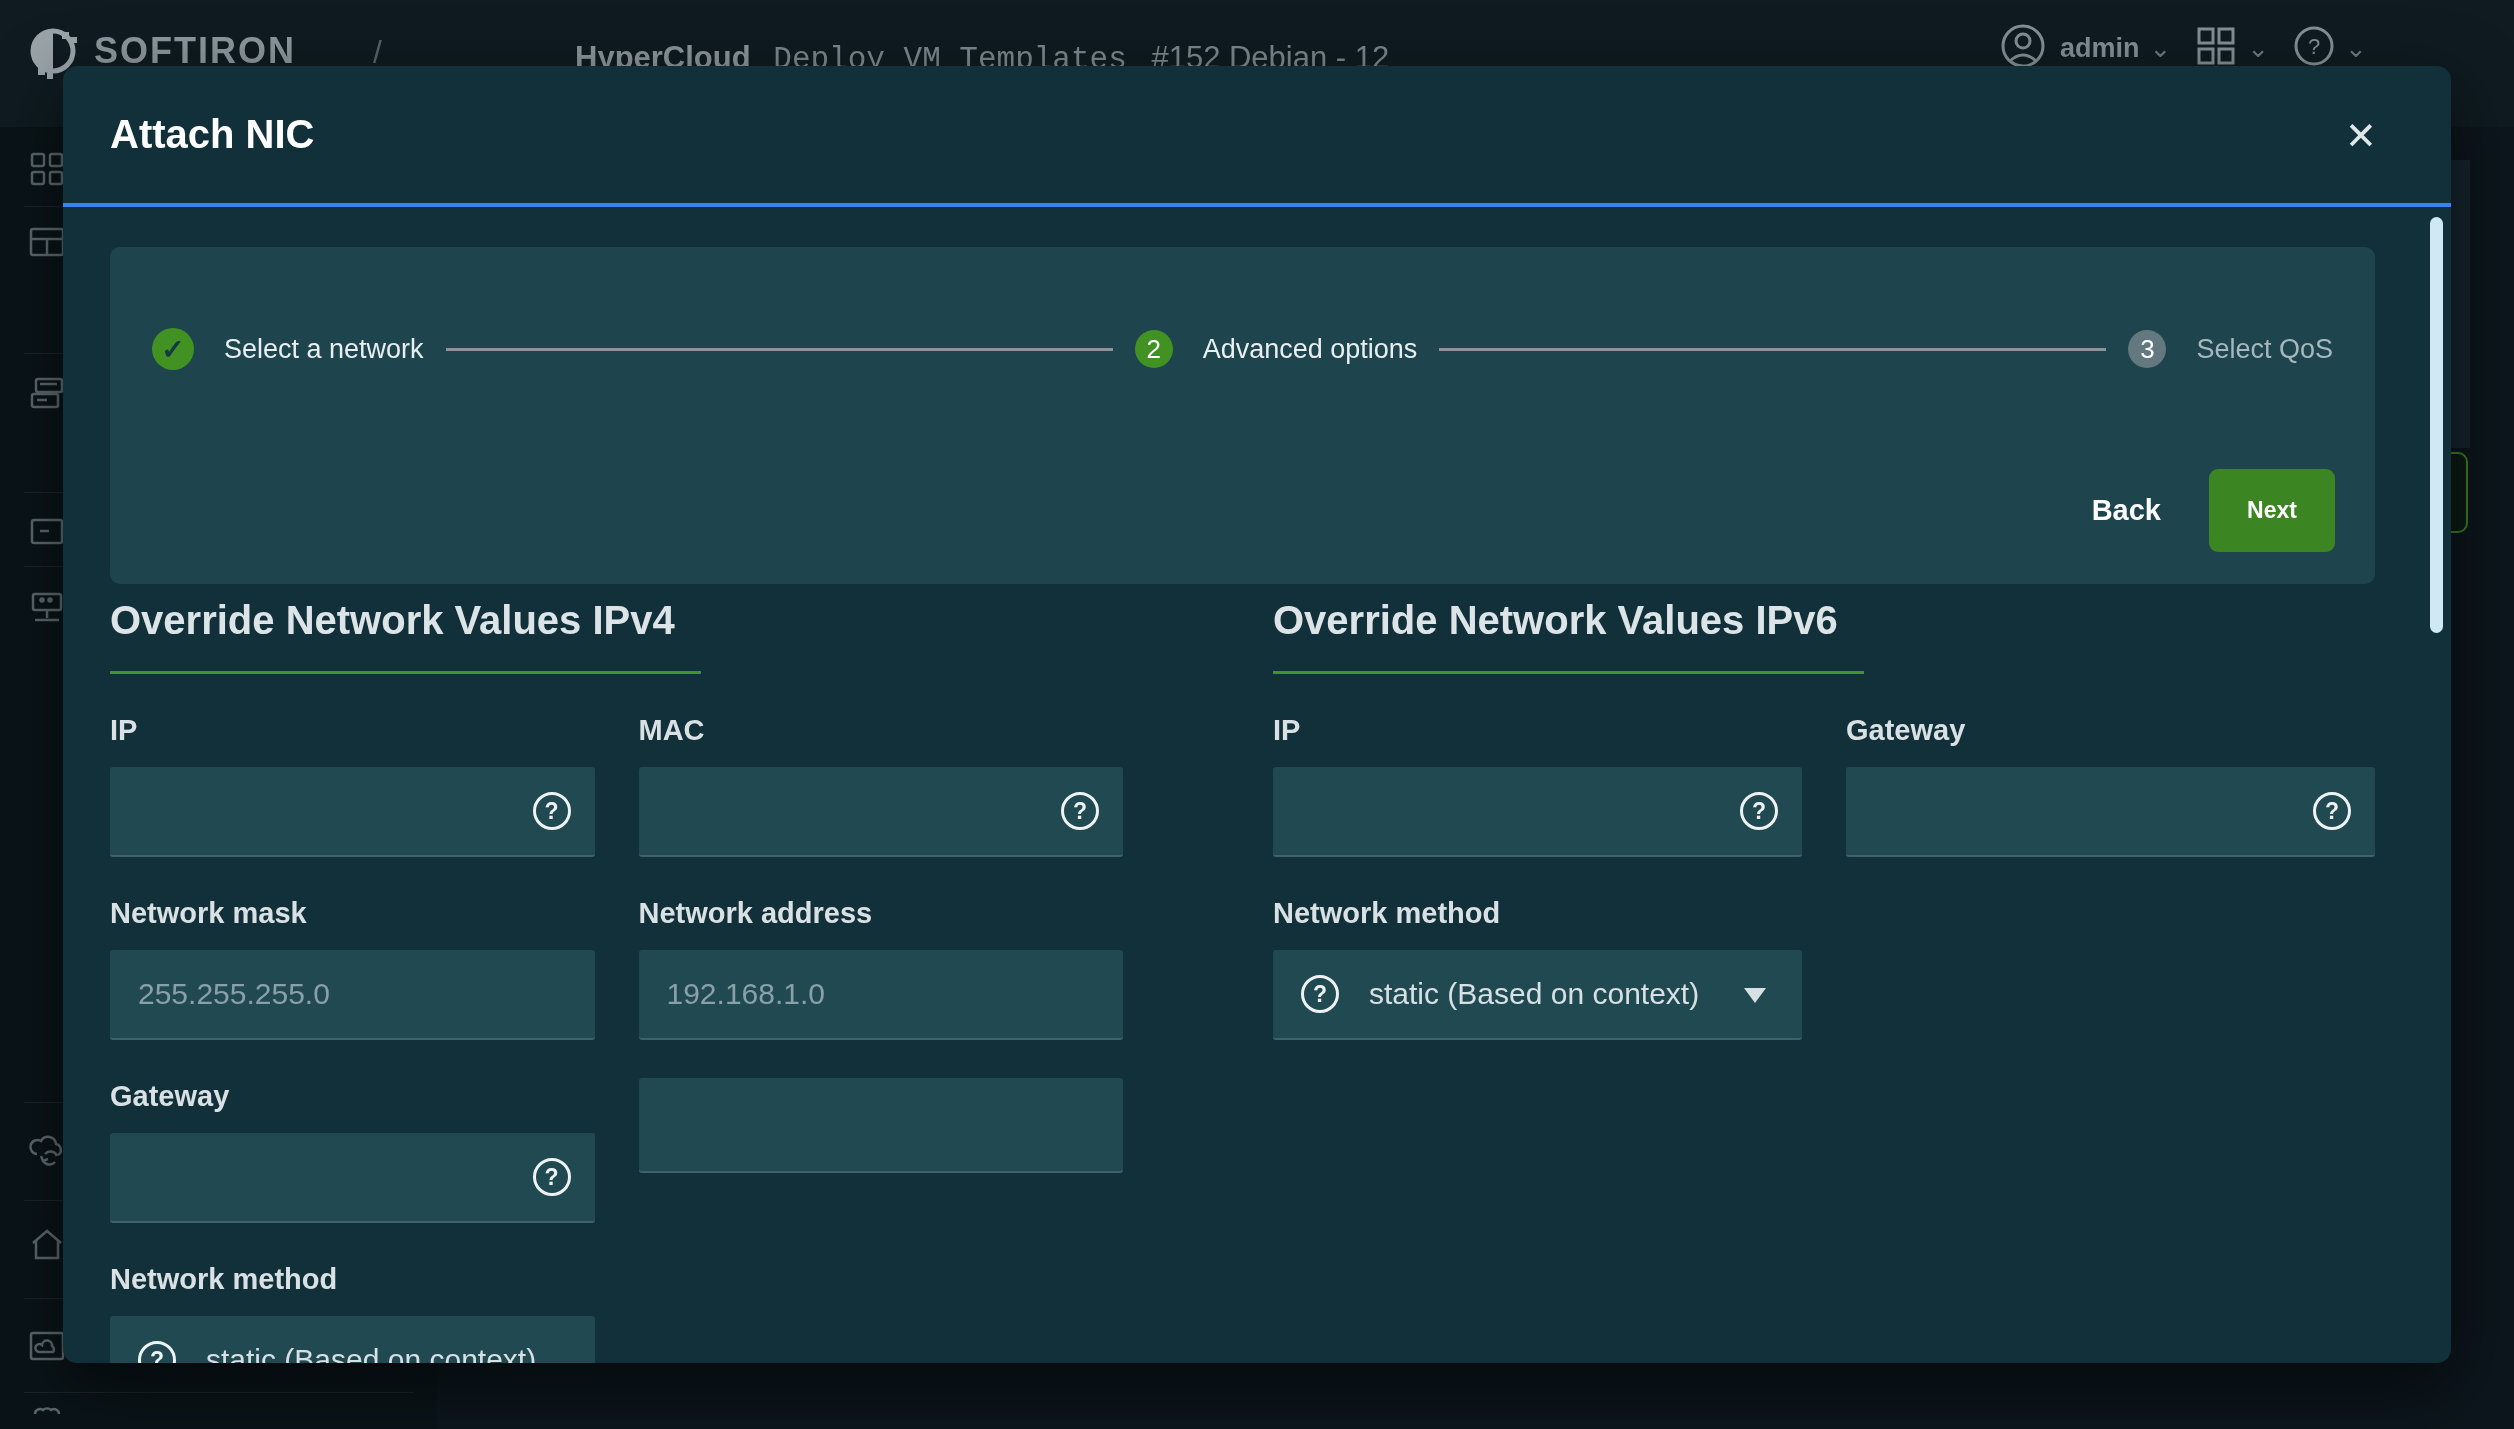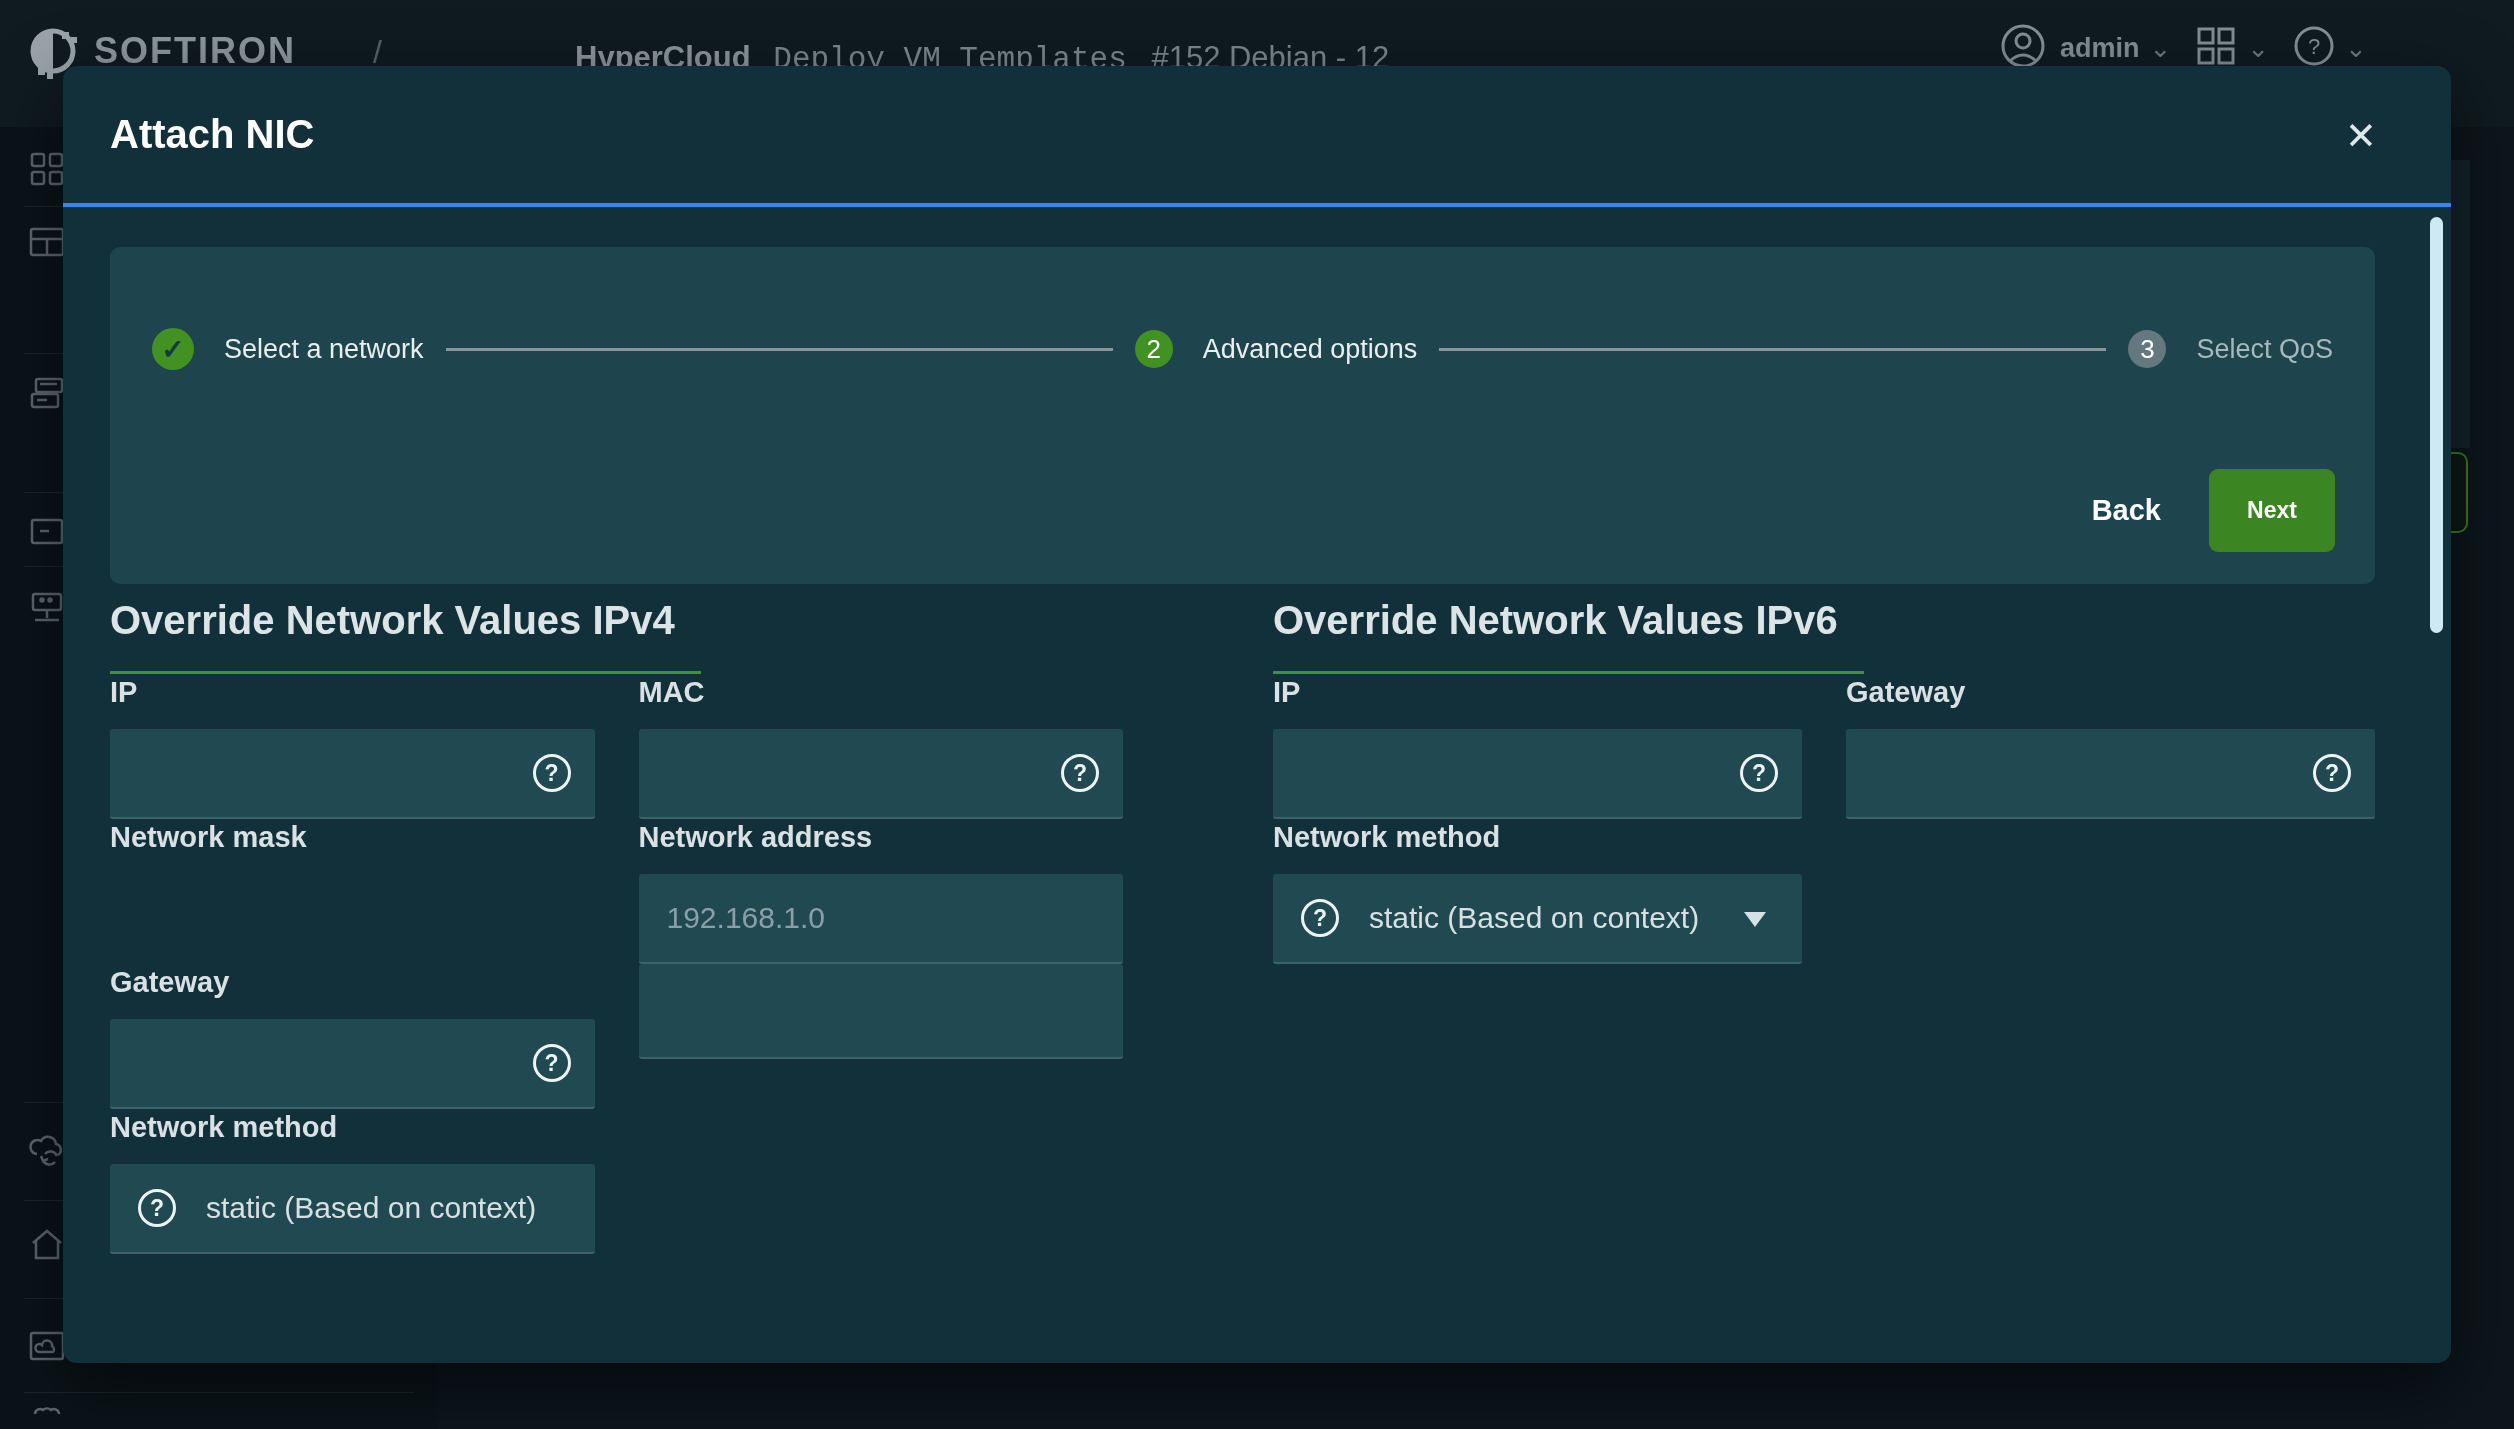--- a/index.html
+++ b/index.html
@@ -57,21 +57,21 @@
   .panel-actions { position:absolute; right:40px; bottom:32px; display:flex; }
   .btn-back { font-size:29px; font-weight:bold; color:#ffffff; background:none; border:none;
     margin-right:48px; cursor:pointer; font-family:inherit; }
   .btn-next { width:126px; height:83px; background:#3c8523; border:none; border-radius:9px;
     font-size:23px; font-weight:bold; color:#ffffff; cursor:pointer; font-family:inherit; }
 
   
   .columns { display:grid; grid-template-columns:1013px 1102px; column-gap:150px; margin-top:14px; }
   .section-heading { display:inline-block; font-size:40px; color:#dce4e7;
     padding:0 26px 28px 0; border-bottom:3px solid #43912f; }
-  .field-row { display:grid; grid-template-columns:1fr 1fr; column-gap:44px; align-items:start; }
+  .field-row { display:grid; grid-template-columns:1fr 1fr; column-gap:44px; margin-top:38px; align-items:start; }
   .field-label { font-size:29px; font-weight:bold; color:#d9e1e4; line-height:37px; margin-bottom:18px; }
   .control { position:relative; height:90px; background:#214952; border-bottom:2px solid #3e626b; border-radius:3px; }
   .control input { width:100%; height:100%; background:transparent; border:none; outline:none;
     color:#d7e0e3; font-size:30px; padding:0 90px 0 28px; font-family:inherit; }
   .control input::placeholder { color:#8aa0a7; opacity:1; }
   .control.tall { height:95px; }
   .control textarea { width:100%; height:100%; background:transparent; border:none; outline:none;
     resize:none; color:#d7e0e3; font-size:28px; padding:14px 24px; font-family:inherit; }
   .help-badge { position:absolute; top:50%; transform:translateY(-50%);
     width:38px; height:38px; border:3px solid #edf2f3; border-radius:50%;
@@ -260,20 +260,23 @@
             <div class="control">
               <input type="text" style="">
               <span class="help-badge help-right">?</span>
             </div>
           </div>
         </div>
 
         <div class="field-row">
           <div class="field">
             <div class="field-label">Network mask</div>
+            <div class="control">
+              <input type="text" placeholder="255.255.255.0" style="">
+            </div>
           </div>
           <div class="field">
             <div class="field-label">Network address</div>
             <div class="control">
               <input type="text" placeholder="192.168.1.0" style="">
             </div>
           </div>
         </div>
 
         <div class="field-row">

